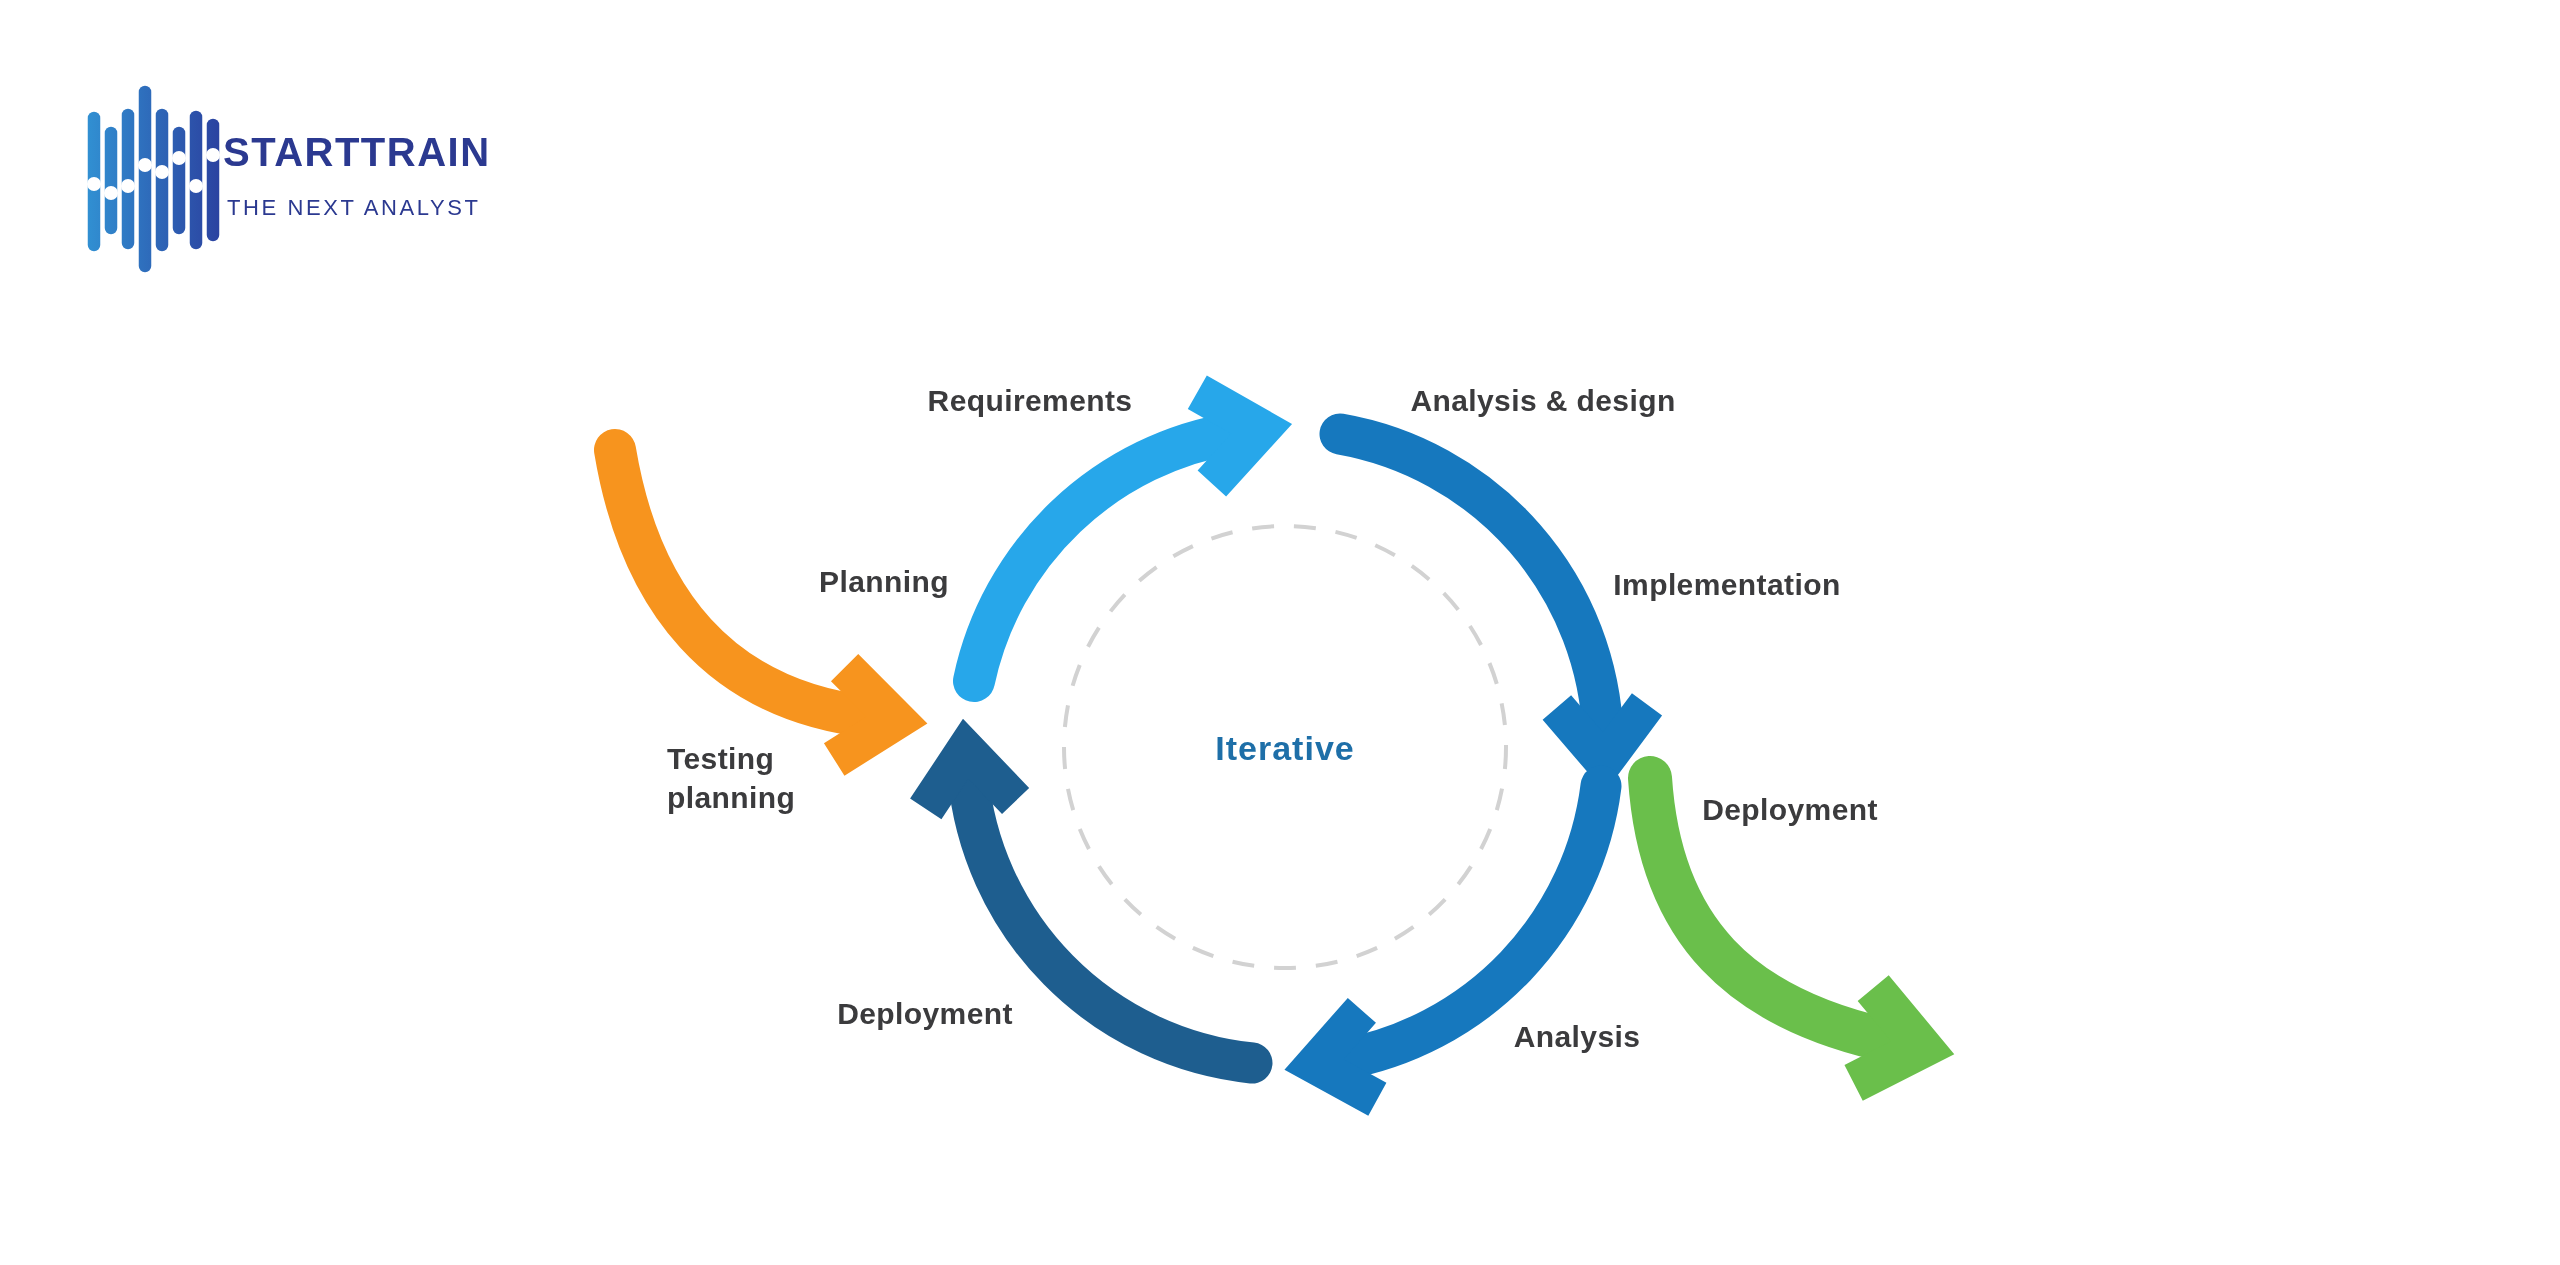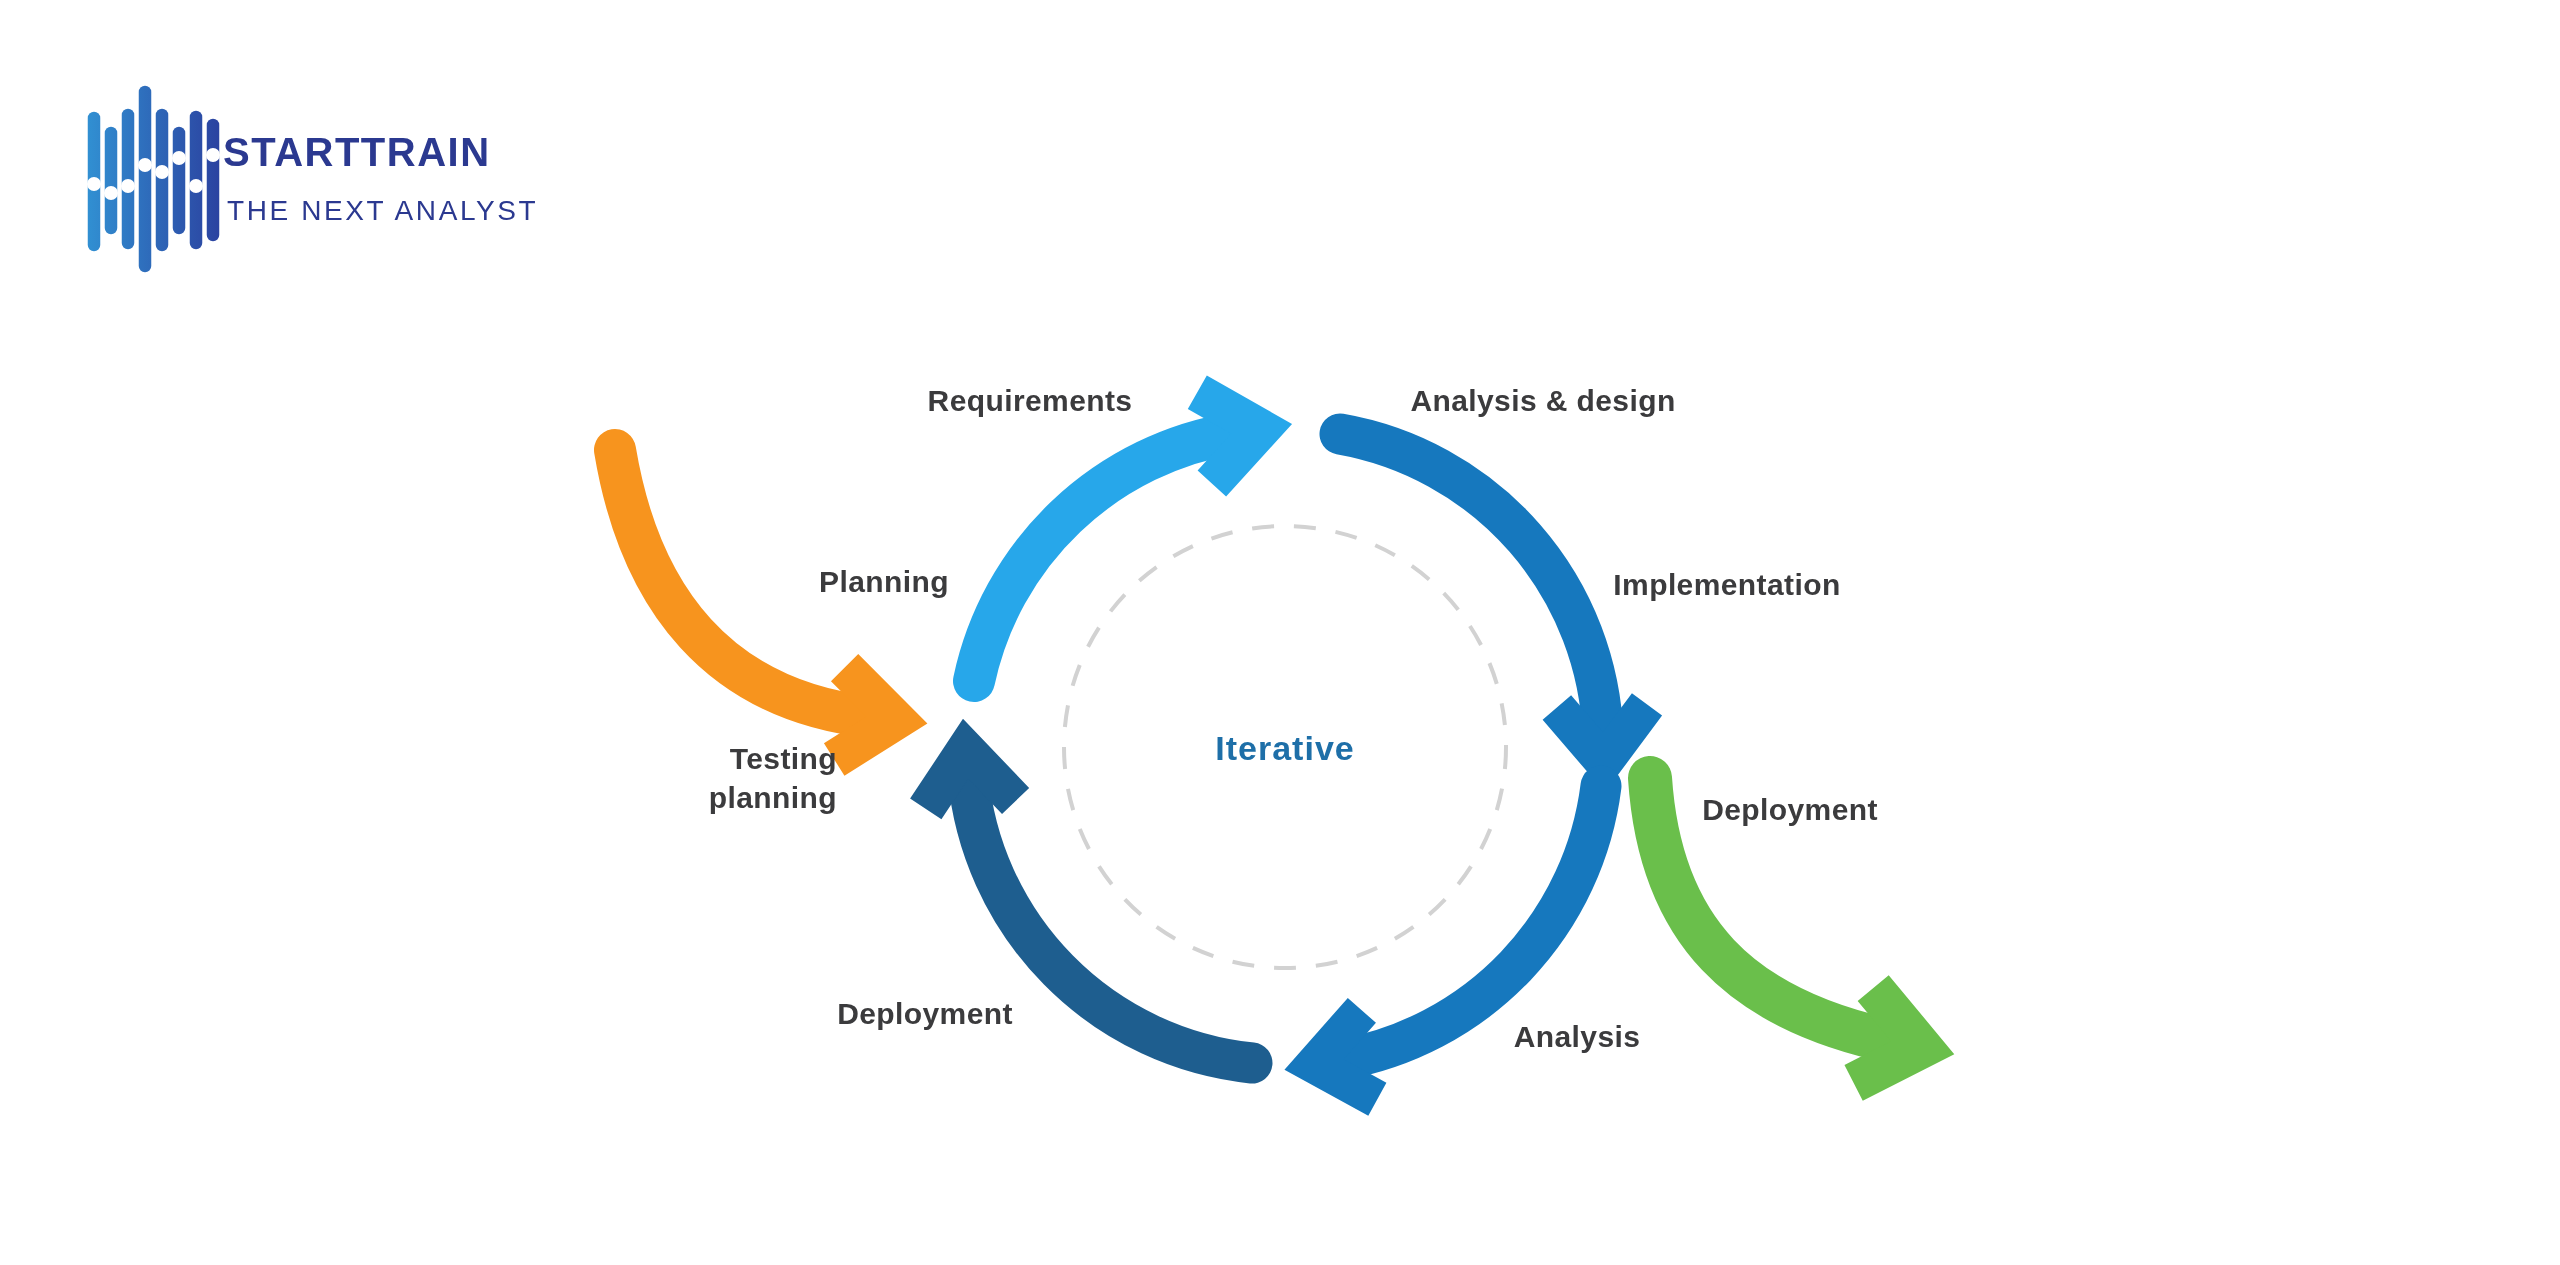--- a/index.html
+++ b/index.html
@@ -11,30 +11,30 @@
 
   
   #logo-icon{position:absolute;left:80px;top:82px;}
   .brand-name{
     position:absolute;left:223px;top:132px;
     font-size:40px;font-weight:bold;letter-spacing:1.5px;
     color:#2B3990;line-height:1;white-space:nowrap;
   }
   .brand-tagline{
     position:absolute;left:227px;top:197px;
-    font-size:28px;font-weight:400;letter-spacing:2.6px;
+    font-size:22px;font-weight:400;letter-spacing:2.6px;
     color:#2B3990;line-height:1;white-space:nowrap;
   }
 
   
   #diagram-svg{position:absolute;left:0;top:0;}
   .stage-label{
     position:absolute;transform:translate(-50%,-50%);
     font-size:30px;font-weight:600;color:#3B3B3D;
-    letter-spacing:0.4px;line-height:1.3;text-align:right;
+    letter-spacing:0.4px;line-height:1.3;text-align:left;
     white-space:nowrap;
   }
   .stage-label.wrap{white-space:normal;width:170px;}
   .center-label{
     position:absolute;left:1285px;top:748px;transform:translate(-50%,-50%);
     font-size:34px;font-weight:bold;color:#1E6FA8;letter-spacing:1px;
     white-space:nowrap;
   }
 </style>
 </head>

